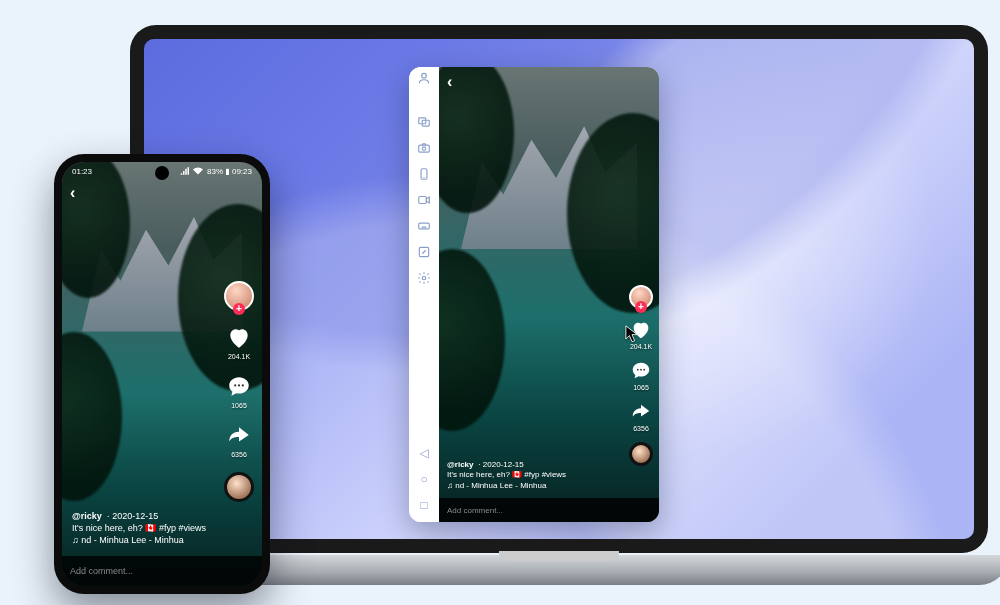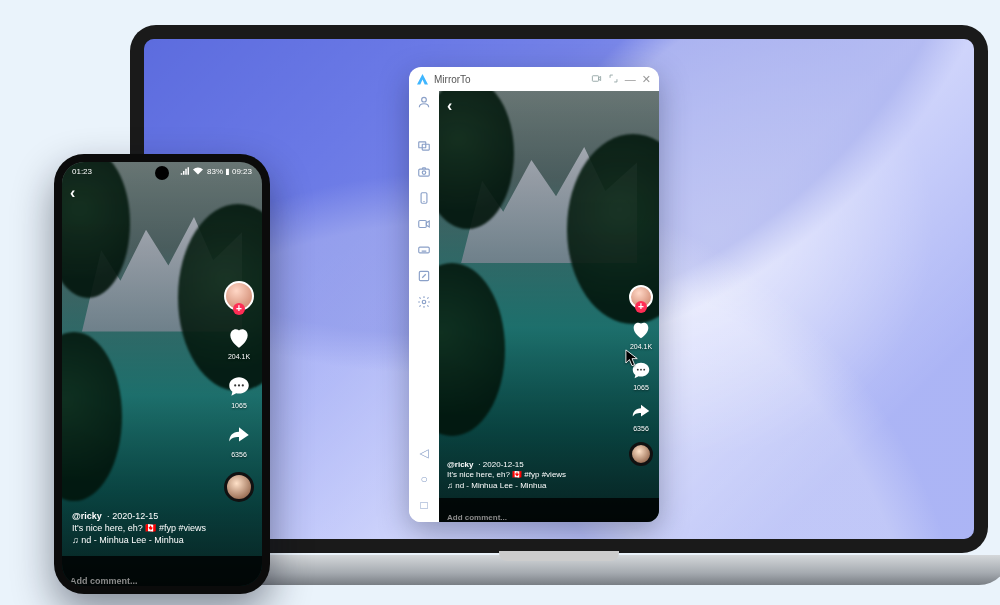--- a/index.html
+++ b/index.html
@@ -50,21 +50,21 @@
   .mount{position:absolute;top:10%;left:10%;width:80%;height:30%;background:linear-gradient(#bcbec8,#7e8693);clip-path:polygon(0 100%,12% 36%,24% 60%,40% 20%,54% 48%,70% 10%,82% 44%,100% 22%,100% 100%);opacity:.8;}
   .feed-back{position:absolute;top:6px;left:8px;font-size:16px;font-weight:bold;}
   .feed-actions{position:absolute;right:6px;bottom:64px;display:flex;flex-direction:column;align-items:center;gap:12px;}
   .act{display:flex;flex-direction:column;align-items:center;font-size:7px;gap:2px;}
   .avatar{width:24px;height:24px;border-radius:50%;background:radial-gradient(circle at 40% 30%,#ffd7c6,#c77a60);border:2px solid #fff;position:relative;}
   .avatar::after{content:"+";position:absolute;bottom:-6px;left:50%;transform:translateX(-50%);width:12px;height:12px;background:#ff2d55;border-radius:50%;font-size:10px;font-weight:bold;color:#fff;line-height:12px;text-align:center;}
   .heart-ic,.comment-ic,.share-ic{width:22px;height:22px;}
   .disc{width:24px;height:24px;border-radius:50%;background:radial-gradient(circle at 40% 35%,#ffe1c8,#7a4a30);border:3px solid #111;}
   .feed-meta{position:absolute;left:8px;bottom:30px;font-size:8px;line-height:1.35;}
   .feed-meta .u{font-weight:600;}
-  .feed-comment{position:absolute;left:0;right:0;bottom:0;height:24px;background:rgba(0,0,0,0.8);font-size:8px;color:#8a8a8a;display:flex;align-items:flex-end;padding:0 8px;font-weight:bold;}
+  .feed-comment{position:absolute;left:0;right:0;bottom:0;height:24px;background:rgba(0,0,0,0.8);font-size:8px;color:#8a8a8a;display:flex;align-items:center;padding:0 8px;}
 
   
   .mirror-view .feed-actions{bottom:56px;gap:10px;}
   .mirror-view .feed{font-size:10px;}
 
   
   .phone{position:absolute;left:54px;top:154px;width:216px;height:440px;background:#0b0b0b;border-radius:30px;padding:8px;box-shadow:0 18px 40px rgba(10,15,30,0.45);}
   .phone-screen{position:relative;width:100%;height:100%;border-radius:22px;overflow:hidden;background:#000;}
   .notch{position:absolute;top:0;left:50%;transform:translateX(-50%);width:14px;height:14px;background:#000;border-radius:50%;z-index:30;top:4px;}
   .status-bar{position:absolute;top:0;left:0;right:0;height:18px;display:flex;justify-content:space-between;align-items:center;padding:0 10px;font-size:8px;color:#fff;z-index:25;}
@@ -84,38 +84,20 @@
 <body>
 
 <div class="laptop">
   <div class="laptop-screen">
     <div class="laptop-inner">
       <div class="wave a"></div>
         <div class="wave b"></div>
         <div class="wave c"></div>
 
       <div class="mirror-app">
-        <div class="mirror-title">
-          <span class="brand-ic"></span>
-          <span>MirrorTo</span>
-          <span class="spacer"></span>
-          <span class="title-btn">
-            <svg viewBox="0 0 16 16" width="11" height="11" fill="none" stroke="#9aa" stroke-width="1.4">
-                <rect x="2" y="4" width="9" height="8" rx="1"></rect>
-                <path d="M11 7l3-2v6l-3-2z"></path>
-              </svg>
-          </span>
-          <span class="title-btn">
-            <svg viewBox="0 0 16 16" width="11" height="11" fill="none" stroke="#9aa" stroke-width="1.4">
-                <path d="M3 7V3h4M13 9v4H9"></path>
-              </svg>
-          </span>
-          <span class="title-btn">—</span>
-          <span class="title-btn">✕</span>
-        </div>
 
         <div class="mirror-body">
           <div class="side-rail">
             <span class="rail-ic">
                 <svg viewBox="0 0 24 24" fill="none" stroke="currentColor" stroke-width="2">
                   <circle cx="12" cy="8" r="4"></circle>
                   <path d="M4 21c0-4 4-6 8-6s8 2 8 6"></path>
                 </svg>
               </span>
             <div style="height:6px"></div>

